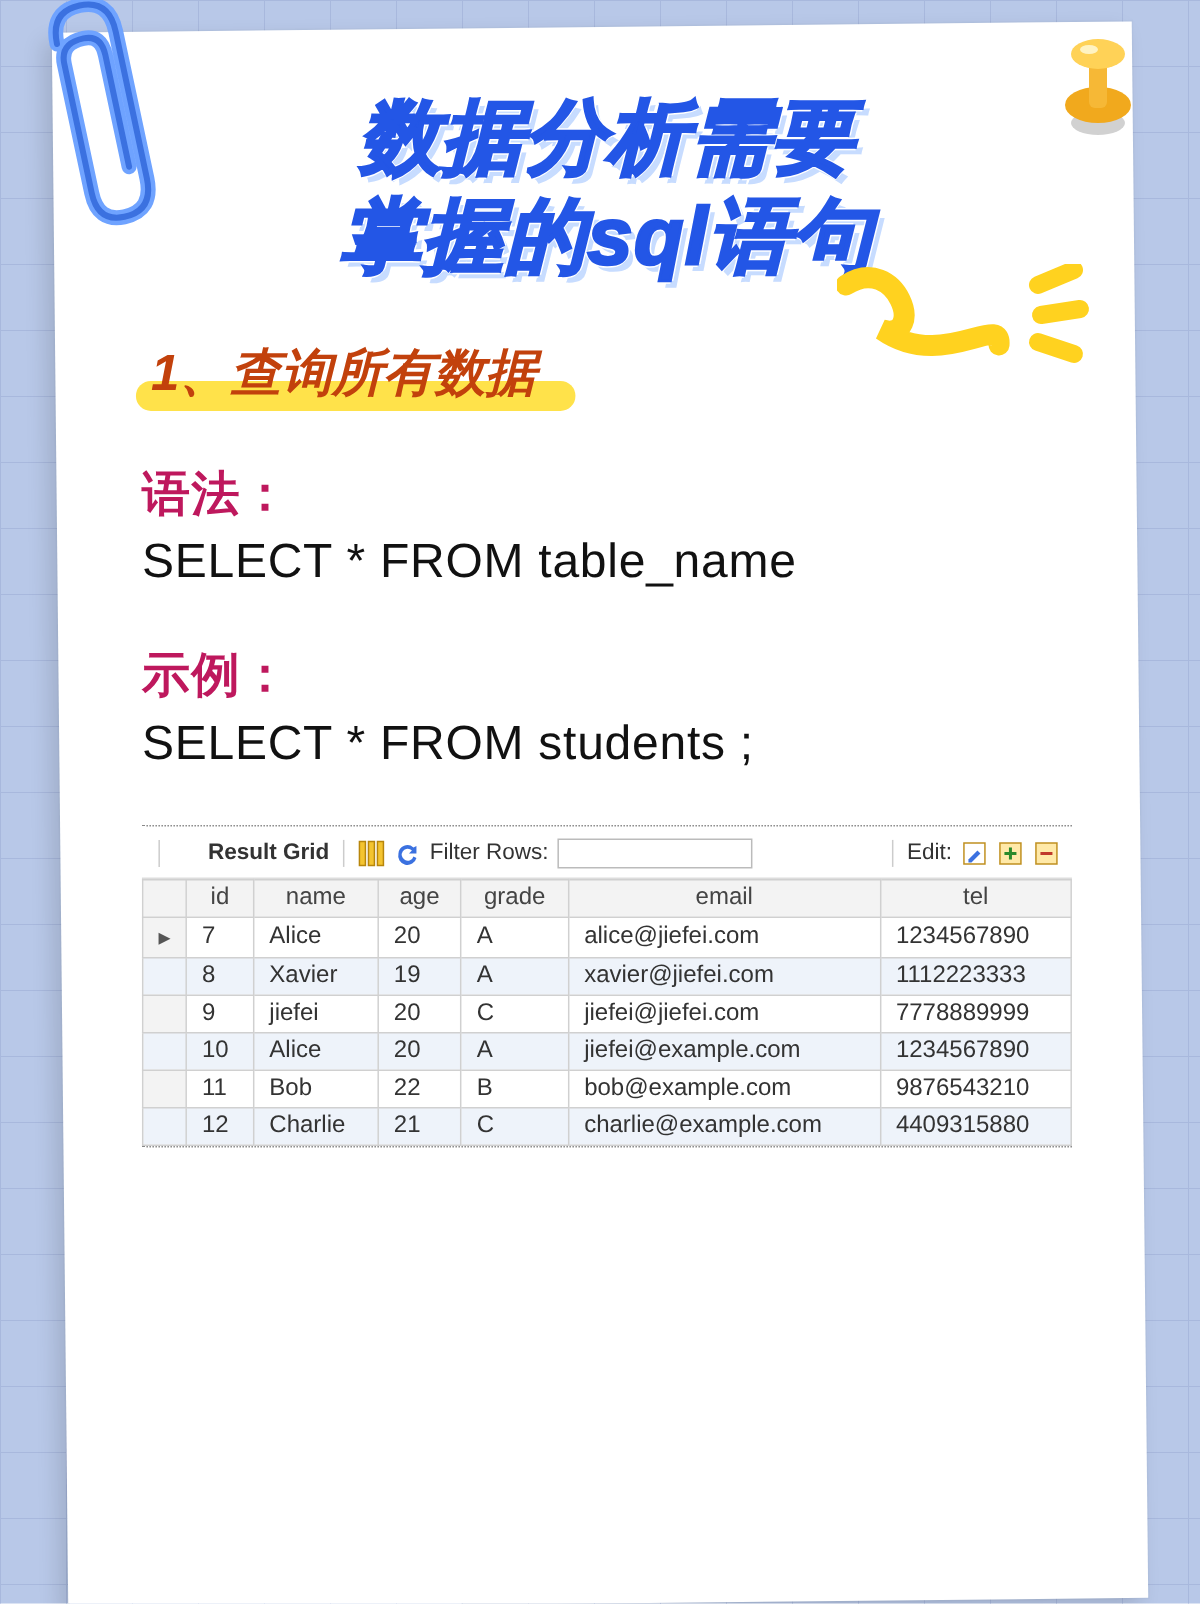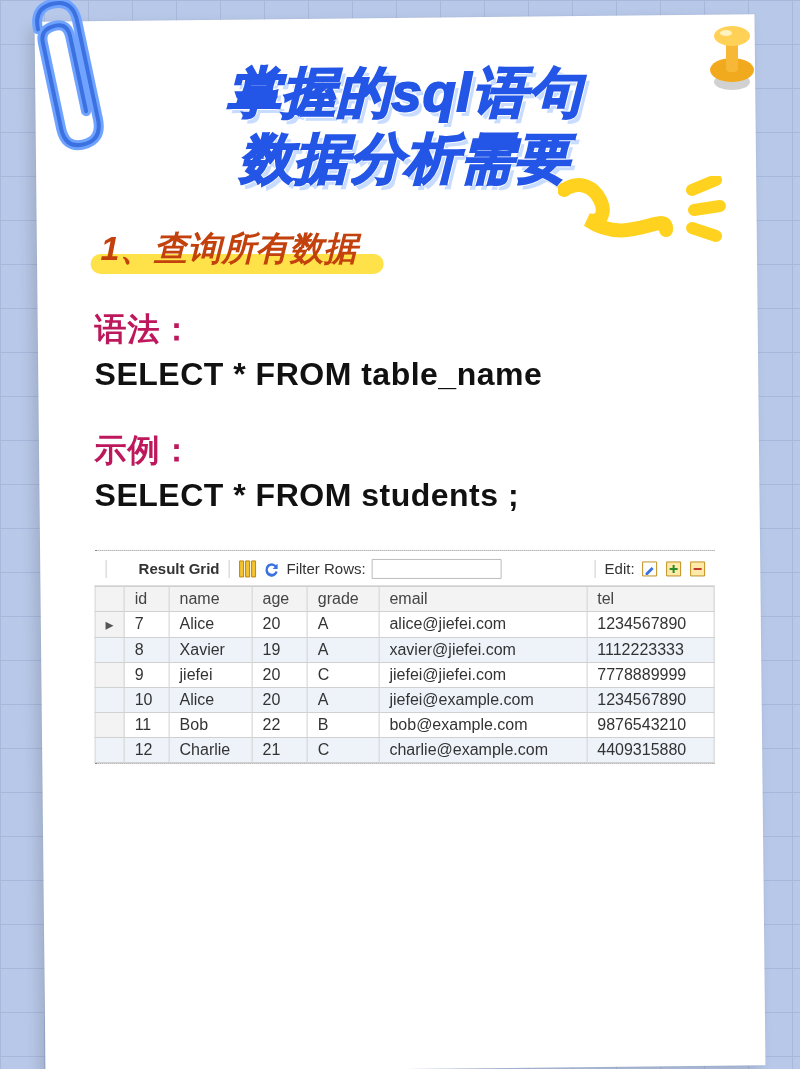--- a/index.html
+++ b/index.html
@@ -61,21 +61,21 @@
   }
   .block { margin-top: 36px; }
   .label {
     font-size: 32px;
     font-weight: 700;
     color: #be185d;
     letter-spacing: 1px;
   }
   .code {
     font-size: 32px;
-    font-weight: 700;
+    font-weight: 400;
     color: #111;
     letter-spacing: 0.5px;
     margin-top: 4px;
     font-family: Arial, sans-serif;
   }
   
   .clip {
     position: absolute;
     top: -6px; left: 28px;
     width: 82px; height: 170px;
@@ -134,20 +134,21 @@
   table.data th, table.data td {
     border: 1px solid #d0d0d0;
     padding: 3px 10px;
     text-align: left;
     font-weight: normal;
     white-space: nowrap;
   }
   table.data th {
     background: #f3f3f3;
     color: #444;
+    text-align: center;
   }
   table.data tr.alt td { background: #eef3fa; }
   table.data td.rowhead {
     background: #f3f3f3;
     width: 24px;
     text-align: center;
     color: #555;
   }
   .under { border-bottom: 2px solid #5a5a5a; }
 </style>
@@ -170,22 +171,22 @@
 <svg class="squiggle" viewBox="0 0 170 70">
   <path d="M6 14 C 40 -8, 60 52, 30 44 C 70 72, 110 32, 108 54" fill="none" stroke="#ffd21f" stroke-width="14" stroke-linecap="round"></path>
   <path d="M134 14 L158 4" stroke="#ffd21f" stroke-width="12" stroke-linecap="round"></path>
   <path d="M136 34 L162 30" stroke="#ffd21f" stroke-width="12" stroke-linecap="round"></path>
   <path d="M134 52 L158 60" stroke="#ffd21f" stroke-width="12" stroke-linecap="round"></path>
 </svg>
 
 <div class="paper">
   <div class="inner">
     <div class="title">
+      <div>数据分析需要</div>
       <div>掌握的sql语句</div>
-      <div>数据分析需要</div>
     </div>
 
     <div class="section-head">1、查询所有数据</div>
 
     <div class="block">
       <div class="label">语法：</div>
       <div class="code">SELECT * FROM table_name</div>
     </div>
 
     <div class="block">

